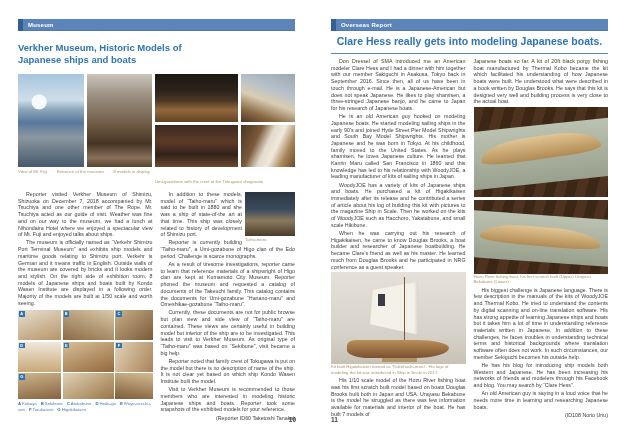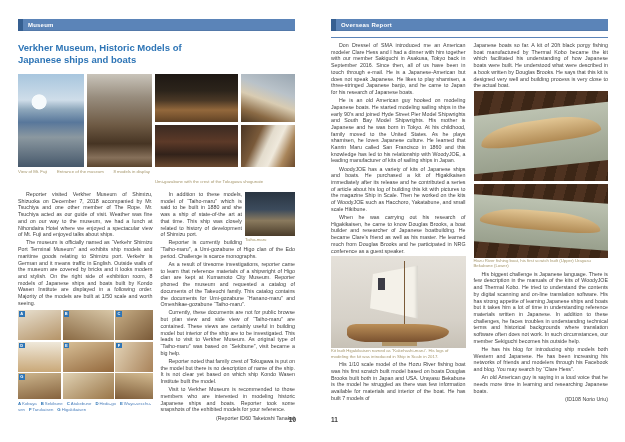--- a/index.html
+++ b/index.html
@@ -209,20 +209,21 @@
   <div class="pagenum pn-left">10</div>
 </section>
 
 <section class="page" id="page-right">
 
   <div class="hbar">
     <span class="hbar-accent"></span>
     <span class="hbar-label">Overseas Report</span>
   </div>
 
+  <h1 class="rp-title">Clare Hess really gets into modeling Japanese boats.</h1>
   <div class="rp-rule"></div>
 
   <div class="cols">
 
     <div class="col">
       <p class="p">Don Dressel of SMA introduced me an American modeler Clare Hess and I had a dinner with him together with our member Sakiguchi in Asakusa, Tokyo back in September 2016. Since then, all of us have been in touch through e-mail. He is a Japanese-American but does not speak Japanese. He likes to play shamisen, a three-stringed Japanese banjo, and he came to Japan for his research of Japanese boats.</p>
       <p class="p">He is an old American guy hooked on modeling Japanese boats. He started modeling sailing ships in the early 90's and joined Hyde Street Pier Model Shipwrights and South Bay Model Shipwrights. His mother is Japanese and he was born in Tokyo. At his childhood, family moved to the United States. As he plays shamisen, he loves Japanese culture. He learned that Kanrin Maru called San Francisco in 1860 and this knowledge has led to his relationship with WoodyJOE, a leading manufacturer of kits of sailing ships in Japan.</p>
       <p class="p">WoodyJOE has a variety of kits of Japanese ships and boats. He purchased a kit of Higakikaisen immediately after its release and he contributed a series of article about his log of building this kit with pictures to the magazine Ship in Scale. Then he worked on the kits of WoodyJOE such as Hacchoro, Yakatabune, and small scale Hikibune.</p>
       <p class="p">When he was carrying out his research of Higakikaisen, he came to know Douglas Brooks, a boat builder and researcher of Japanese boatbuilding. He became Clare's friend as well as his master. He learned much from Douglas Brooks and he participated in NRG conference as a guest speaker.</p>
 

